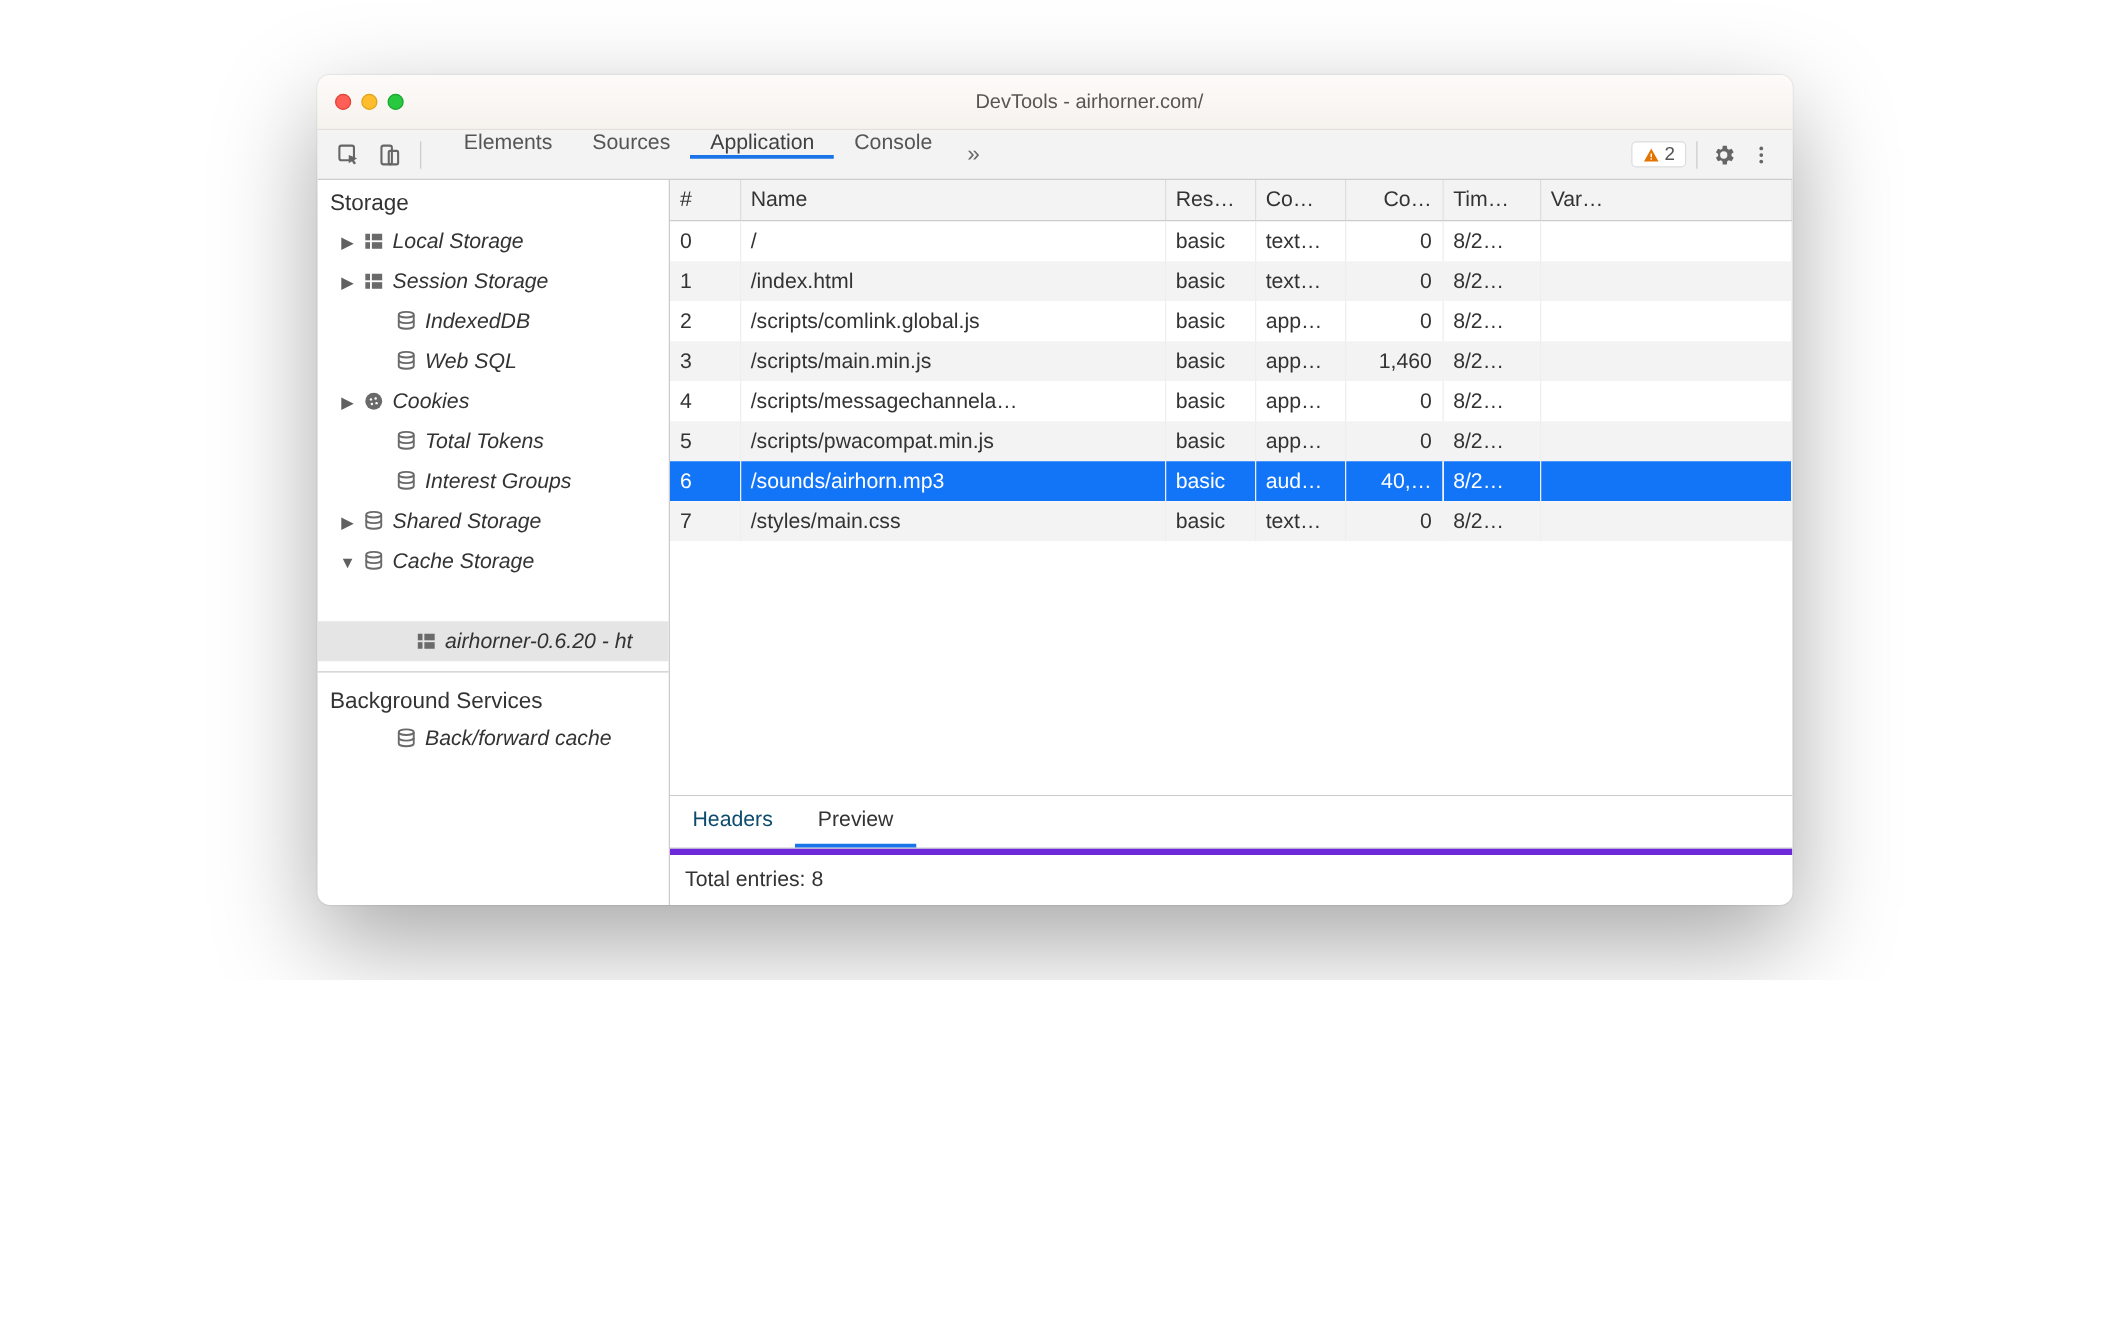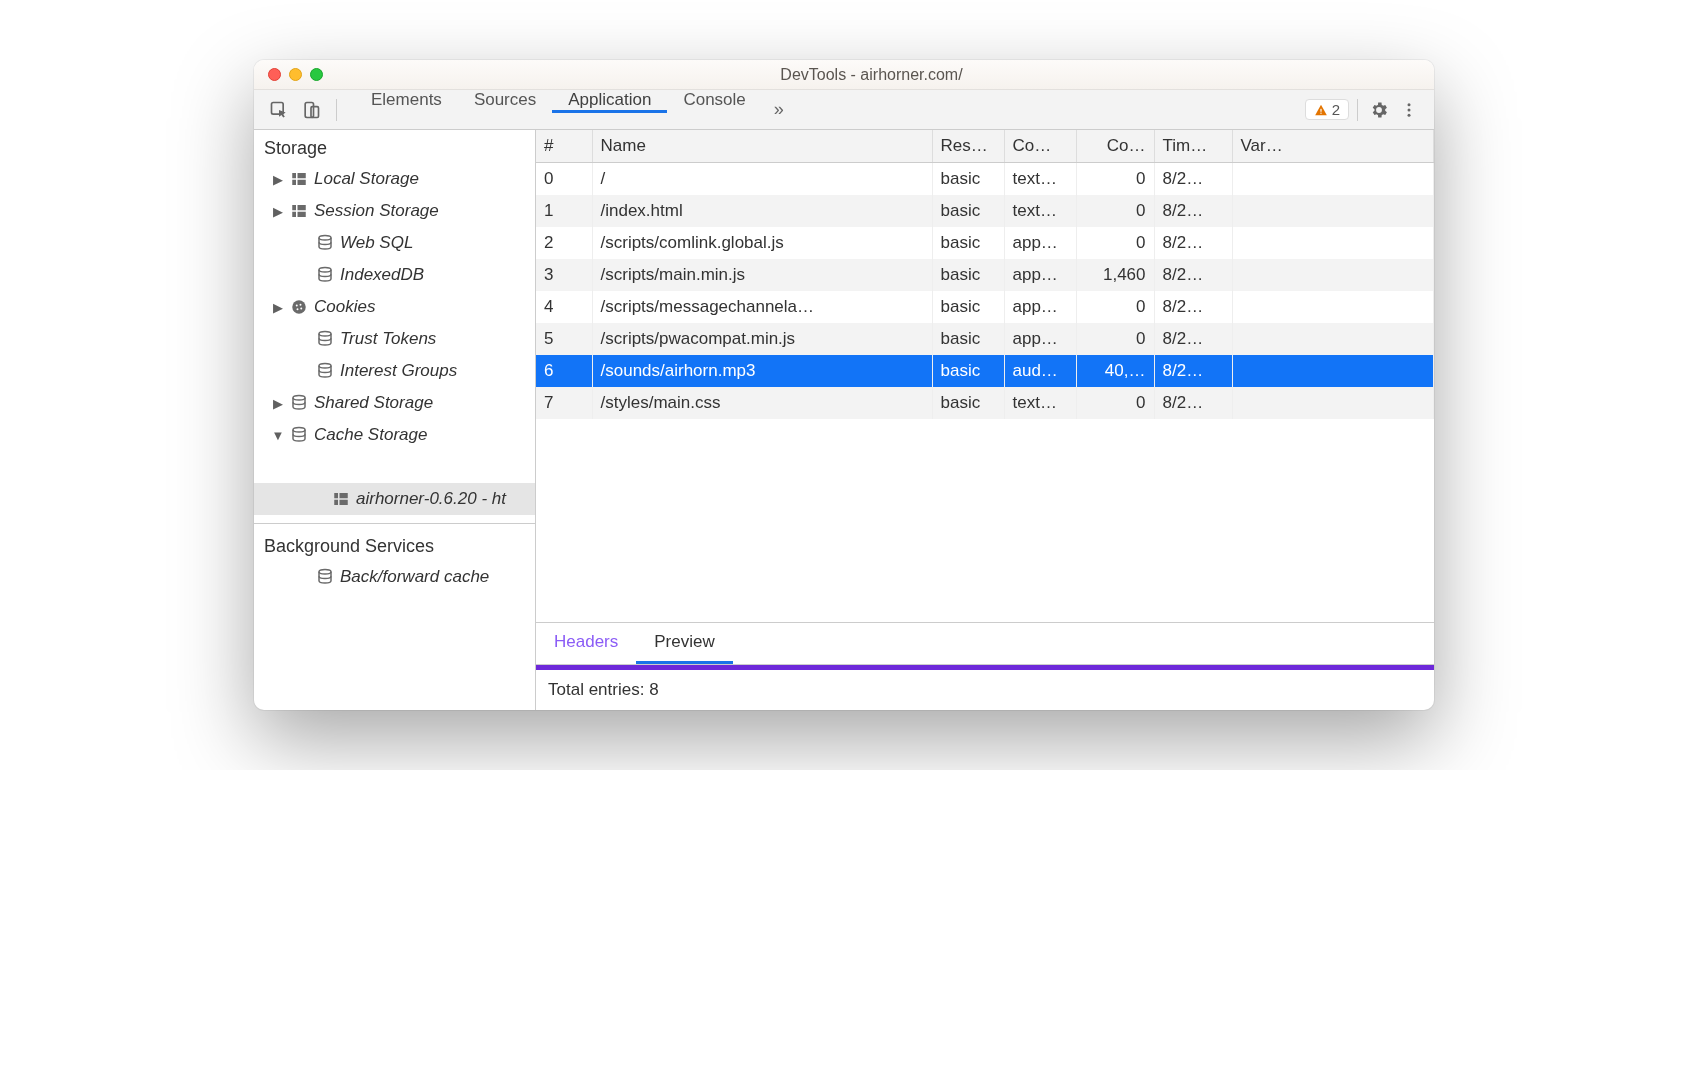--- a/index.html
+++ b/index.html
@@ -12,21 +12,21 @@
   padding: 60px;
 }
 .window {
   width: 1180px;
   background: #fff;
   border-radius: 10px;
   box-shadow: 0 30px 80px rgba(0,0,0,0.35), 0 0 0 1px rgba(0,0,0,0.05);
   overflow: hidden;
 }
 .titlebar {
-  height: 30px;
+  height: 44px;
   background: linear-gradient(#fdfbf9, #f6f2ee);
   display: flex;
   align-items: center;
   padding: 0 14px;
   border-bottom: 1px solid #e3e0dd;
 }
 .traffic { display: flex; gap: 8px; }
 .dot { width: 13px; height: 13px; border-radius: 50%; }
 .dot.red { background: #ff5f57; border: 0.5px solid #e14035; }
 .dot.yellow { background: #ffbd2e; border: 0.5px solid #e1a316; }
@@ -120,21 +120,21 @@
 col.idx { width: 56px; }
 col.name { width: 340px; }
 col.res { width: 72px; }
 col.typ { width: 72px; }
 col.len { width: 78px; }
 col.tim { width: 78px; }
 .detail-tabs {
   height: 42px; display:flex; align-items:stretch; border-bottom: 1px solid #ccc;
   background: #fff; font-size: 17px;
 }
-.dtab { padding: 0 18px; display:flex; align-items:center; color:#8b5cf6; cursor:pointer; border-bottom: 3px solid transparent; }
+.dtab { padding: 0 18px; display:flex; align-items:center; color:#0c4a6e; cursor:pointer; border-bottom: 3px solid transparent; }
 .dtab.active { color:#333; border-bottom-color: #1a73e8; }
 .summary { padding: 10px 12px; font-size: 17px; color: #333; border-top: 5px solid #6d28d9; }
 </style>
 </head>
 <body>
 
 <div class="window">
 
   <div class="titlebar">
     <div class="traffic">
@@ -223,32 +223,32 @@
           </div>
           <div class="tree-item indent1">
             <span class="disclosure"></span>
             <span class="storage-icon">
               <svg viewBox="0 0 24 24" width="18" height="18" fill="none" stroke="#6a6a6a" stroke-width="2">
                 <ellipse cx="12" cy="5" rx="8" ry="3"></ellipse>
                 <path d="M4 5v6c0 1.7 3.6 3 8 3s8-1.3 8-3V5"></path>
                 <path d="M4 11v6c0 1.7 3.6 3 8 3s8-1.3 8-3v-6"></path>
               </svg>
             </span>
+            <span class="tree-label">IndexedDB</span>
+          </div>
+          <div class="tree-item indent1">
+            <span class="disclosure"></span>
+            <span class="storage-icon">
+              <svg viewBox="0 0 24 24" width="18" height="18" fill="none" stroke="#6a6a6a" stroke-width="2">
+                <ellipse cx="12" cy="5" rx="8" ry="3"></ellipse>
+                <path d="M4 5v6c0 1.7 3.6 3 8 3s8-1.3 8-3V5"></path>
+                <path d="M4 11v6c0 1.7 3.6 3 8 3s8-1.3 8-3v-6"></path>
+              </svg>
+            </span>
             <span class="tree-label">Web SQL</span>
-          </div>
-          <div class="tree-item indent1">
-            <span class="disclosure"></span>
-            <span class="storage-icon">
-              <svg viewBox="0 0 24 24" width="18" height="18" fill="none" stroke="#6a6a6a" stroke-width="2">
-                <ellipse cx="12" cy="5" rx="8" ry="3"></ellipse>
-                <path d="M4 5v6c0 1.7 3.6 3 8 3s8-1.3 8-3V5"></path>
-                <path d="M4 11v6c0 1.7 3.6 3 8 3s8-1.3 8-3v-6"></path>
-              </svg>
-            </span>
-            <span class="tree-label">IndexedDB</span>
           </div>
           <div class="tree-item">
             <span class="disclosure">▶</span>
             <span class="storage-icon">
               <svg viewBox="0 0 24 24" width="18" height="18" fill="#6a6a6a">
                 <circle cx="12" cy="12" r="9"></circle>
                 <circle cx="9" cy="10" r="1.3" fill="#fff"></circle>
                 <circle cx="14" cy="9" r="1.3" fill="#fff"></circle>
                 <circle cx="10" cy="15" r="1.3" fill="#fff"></circle>
                 <circle cx="15" cy="14" r="1.3" fill="#fff"></circle>
@@ -258,21 +258,21 @@
           </div>
           <div class="tree-item indent1">
             <span class="disclosure"></span>
             <span class="storage-icon">
               <svg viewBox="0 0 24 24" width="18" height="18" fill="none" stroke="#6a6a6a" stroke-width="2">
                 <ellipse cx="12" cy="5" rx="8" ry="3"></ellipse>
                 <path d="M4 5v6c0 1.7 3.6 3 8 3s8-1.3 8-3V5"></path>
                 <path d="M4 11v6c0 1.7 3.6 3 8 3s8-1.3 8-3v-6"></path>
               </svg>
             </span>
-            <span class="tree-label">Trust Tokens</span>
+            <span class="tree-label">Total Tokens</span>
           </div>
           <div class="tree-item indent1">
             <span class="disclosure"></span>
             <span class="storage-icon">
               <svg viewBox="0 0 24 24" width="18" height="18" fill="none" stroke="#6a6a6a" stroke-width="2">
                 <ellipse cx="12" cy="5" rx="8" ry="3"></ellipse>
                 <path d="M4 5v6c0 1.7 3.6 3 8 3s8-1.3 8-3V5"></path>
                 <path d="M4 11v6c0 1.7 3.6 3 8 3s8-1.3 8-3v-6"></path>
               </svg>
             </span>

